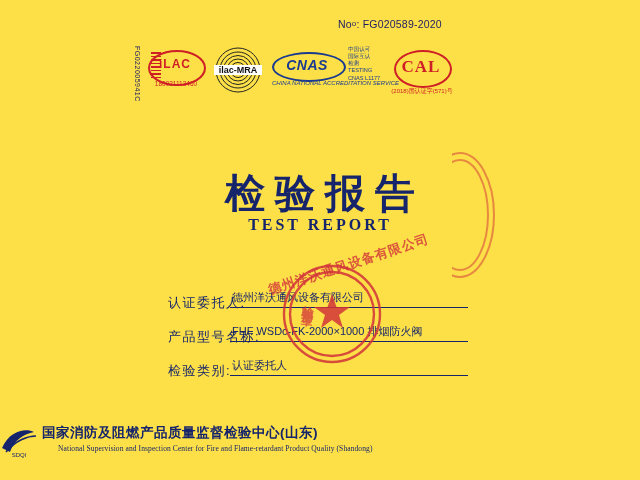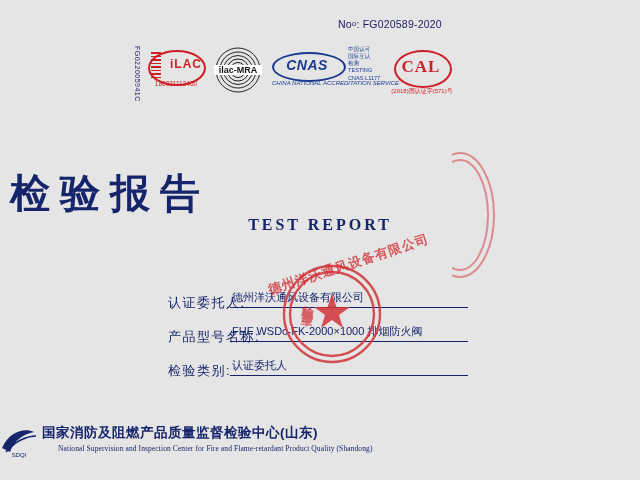--- a/index.html
+++ b/index.html
@@ -11,21 +11,21 @@
     height: 480px;
     background: #ffffff;
     font-family: "Liberation Sans", sans-serif;
     overflow: hidden;
     position: relative;
   }
   .page {
     position: relative;
     width: 640px;
     height: 480px;
-    background: #e5e5e5;
+    background: #fde047;
   }
 
   
   .report-no {
     position: absolute;
     top: 18px;
     left: 338px;
     font-size: 10.5px;
     color: #1c1c64;
     letter-spacing: 0.2px;
@@ -70,21 +70,21 @@
     position: absolute;
     left: 0; top: 0;
     width: 54px; height: 32px;
     border: 2.5px solid #cf1f26;
     border-radius: 50%;
   }
   .logo1 .txt {
     position: absolute;
     left: 0; top: 7px;
     width: 54px;
-    text-align: right;
+    text-align: center;
     font-size: 12px;
     font-weight: bold;
     color: #cf1f26;
     letter-spacing: 1px;
   }
   .logo1 .bars {
     position: absolute;
     left: 3px;
     top: 2px;
     width: 10px;
@@ -200,20 +200,21 @@
     color: #cf1f26;
     white-space: nowrap;
   }
 
   
   .title-cn {
     position: absolute;
     top: 166px;
     left: 0;
     width: 640px;
+    text-align: center;
     font-size: 40px;
     font-weight: bold;
     letter-spacing: 10px;
     color: #16246b;
     font-family: "Liberation Serif", serif;
     text-indent: 10px;
   }
   .title-en {
     position: absolute;
     top: 216px;

